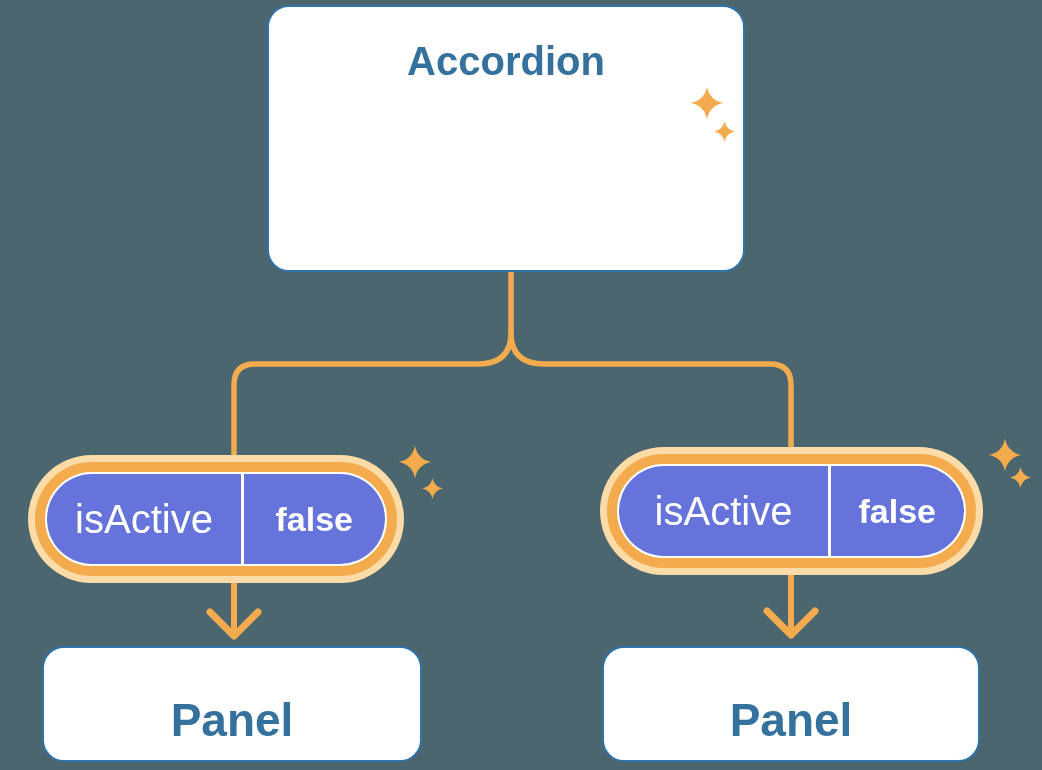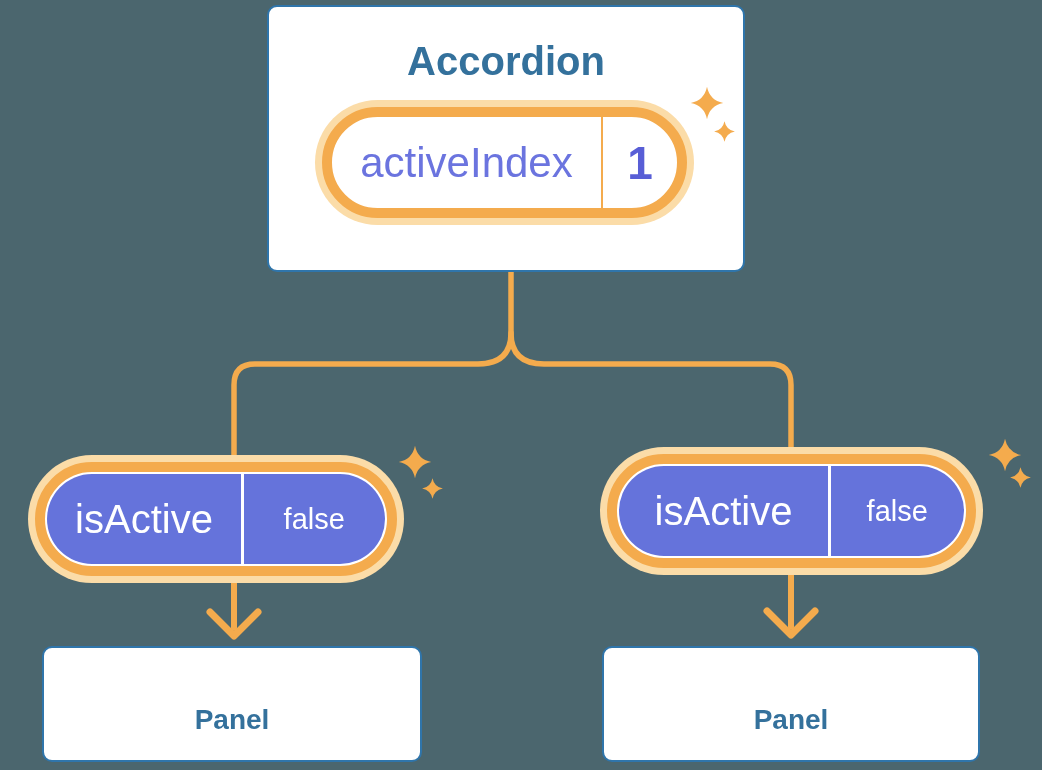--- a/index.html
+++ b/index.html
@@ -17,47 +17,47 @@
   html,body{width:1042px;height:770px;overflow:hidden;}
   body{font-family:"Liberation Sans",sans-serif;}
   .stage{position:relative;width:1042px;height:770px;background:var(--background);}
   .connectors{position:absolute;left:0;top:0;z-index:1;}
   .connectors path{stroke:var(--connector-orange);fill:none;}
   .branch{stroke-width:5.5px;stroke-linecap:round;stroke-linejoin:round;}
   .arrow-line{stroke-width:6px;stroke-linecap:round;}
   .arrow-head{stroke-width:7px;stroke-linecap:round;stroke-linejoin:round;}
 
   .card{position:absolute;background:var(--white);border:2.5px solid var(--card-border);
-        border-radius:10px;z-index:2;}
+        border-radius:22px;z-index:2;}
   .accordion-card{left:267px;top:5px;width:478px;height:267px;}
   .card-title{position:absolute;left:0;right:0;top:32px;text-align:center;
         font-size:40px;font-weight:600;color:var(--heading-text);}
 
   .panel-card{display:flex;align-items:center;justify-content:center;}
   .panel-left{left:42px;top:646px;width:380px;height:116px;}
   .panel-right{left:602px;top:646px;width:378px;height:116px;}
-  .panel-label{font-size:28px;font-weight:600;color:var(--heading-text);margin-top:31px;}
+  .panel-label{font-size:46px;font-weight:600;color:var(--heading-text);margin-top:31px;}
 
   .pill{position:absolute;border:10px solid var(--connector-orange);
         border-radius:999px;box-shadow:0 0 0 7px var(--glow-peach);
         background:var(--white);display:flex;align-items:stretch;z-index:2;}
   .gold-pill{left:53px;top:100px;width:365px;height:111px;}
   .gold-pill .sect{display:flex;align-items:center;justify-content:center;}
   .gold-pill .sect.name{width:269px;font-size:42px;color:var(--purple-label);}
   .gold-pill .sect.value{flex:1;font-size:46px;font-weight:700;color:var(--purple-value);}
   .gold-divider{width:2px;background:var(--connector-orange);margin:-2px 0;}
 
   .purple-pill{padding:2px;}
   .pill-left{left:35px;top:462px;width:362px;height:114px;}
   .pill-right{left:607px;top:454px;width:369px;height:114px;}
   .purple-fill{flex:1;background:var(--pill-purple);border-radius:999px;
         display:flex;align-items:stretch;overflow:hidden;color:var(--white);}
   .purple-fill .sect{display:flex;align-items:center;justify-content:center;text-align:right;}
   .purple-fill .sect.name{font-size:40px;}
-  .purple-fill .sect.value{flex:1;font-size:29px;font-weight:400;}
+  .purple-fill .sect.value{flex:1;font-size:34px;font-weight:700;}
   .pill-left .sect.name{width:194px;}
   .pill-right .sect.name{width:209px;}
   .white-divider{width:2.5px;background:var(--white);}
 
   .sparkle{position:absolute;z-index:3;}
   .sparkle path{fill:var(--connector-orange);}
 </style>
 </head>
 <body>
 
@@ -67,25 +67,20 @@
     <path class="branch" d="M 511 270 L 511 333 Q 511 364 478 364 L 255 364 Q 234 364 234 385 L 234 458"></path>
     <path class="branch" d="M 511 333 Q 511 364 544 364 L 770 364 Q 791 364 791 385 L 791 450"></path>
     <path class="arrow-line" d="M 234 580 L 234 628"></path>
     <path class="arrow-head" d="M 210 612 L 234 636 L 258 612"></path>
     <path class="arrow-line" d="M 791 572 L 791 627"></path>
     <path class="arrow-head" d="M 767 611 L 791 635 L 815 611"></path>
   </svg>
 
   <div class="card accordion-card">
     <div class="card-title">Accordion</div>
-    <div class="pill gold-pill">
-      <div class="sect name">activeIndex</div>
-      <div class="gold-divider"></div>
-      <div class="sect value">1</div>
-    </div>
   </div>
 
   <div class="pill purple-pill pill-left">
     <div class="purple-fill">
       <div class="sect name">isActive</div>
       <div class="white-divider"></div>
       <div class="sect value">false</div>
     </div>
   </div>
 

